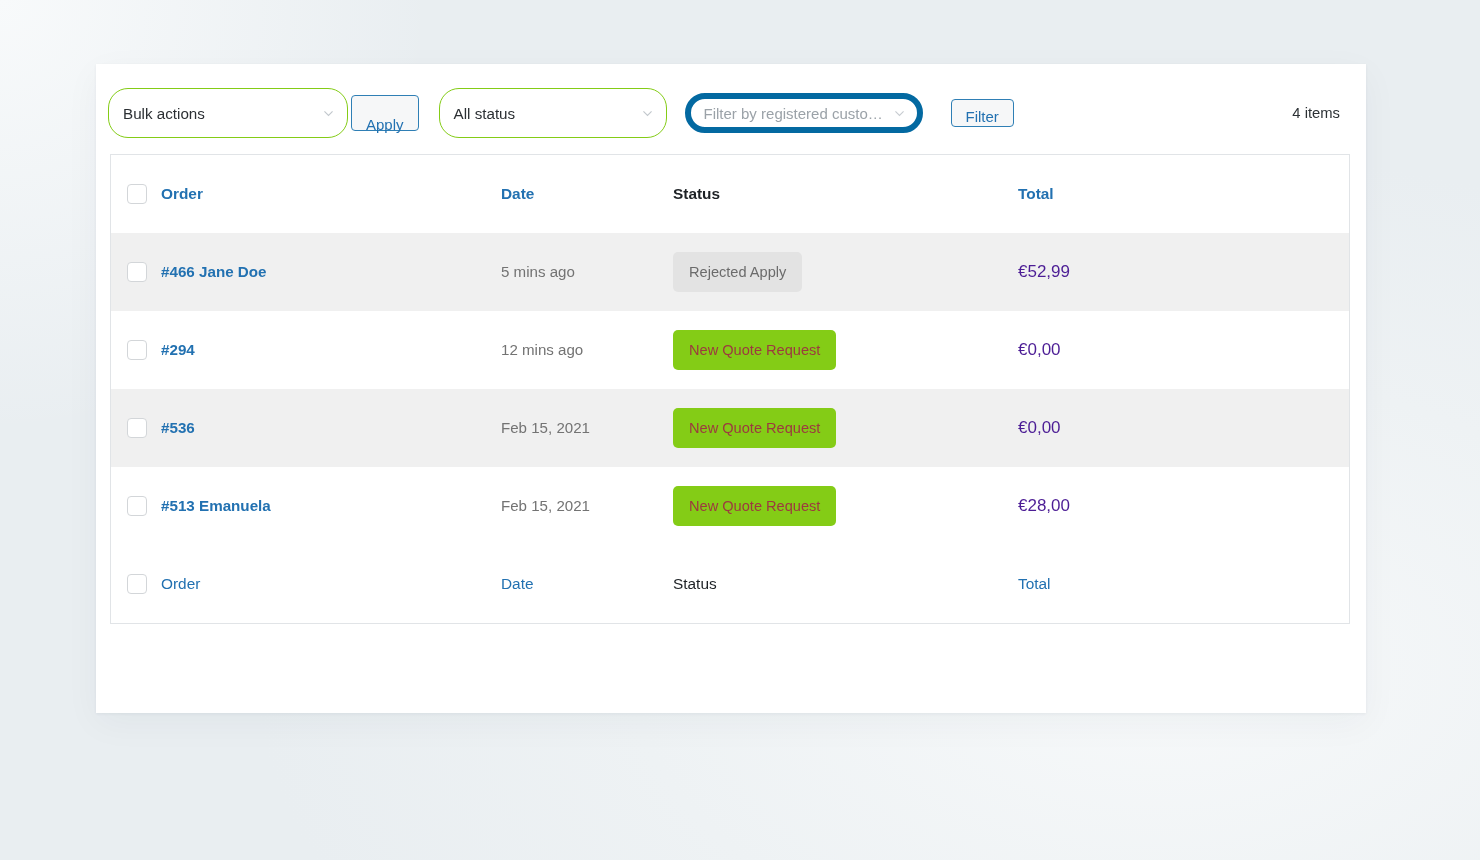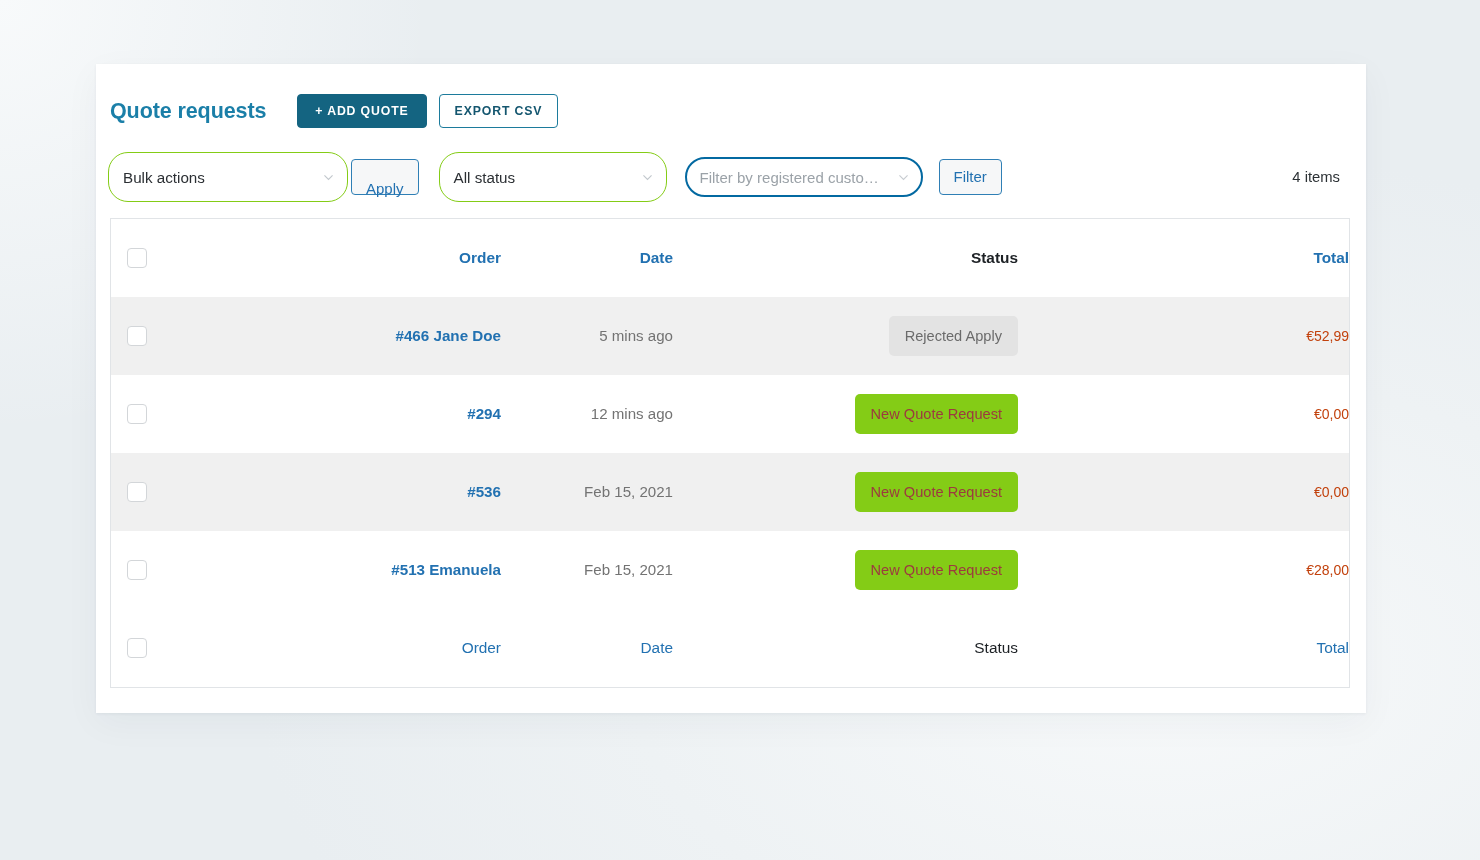--- a/index.html
+++ b/index.html
@@ -125,21 +125,21 @@
   .select .chev svg { display: block; }
 
   #sel-bulk { width: 240px; }
   #sel-dates { width: 177px; margin-left: 28px; }
   #sel-status { width: 228px; margin-left: 20px; }
 
   #sel-customer {
     width: 238px;
     height: 40px;
     margin-left: 18px;
-    border: 2px solid #0369a1;
+    border: 6px solid #0369a1;
     border-radius: 20px;
   }
   #sel-customer .sel-label {
     color: #9ba2a8;
     padding-left: 13px;
     font-size: 15px;
   }
   #sel-customer .chev { right: 11px; }
 
   .btn-apply {
@@ -149,22 +149,22 @@
     background: #f6f7f8;
     border: 1px solid #2f7fb5;
     border-radius: 4px;
     color: #2271b1;
     font-size: 15px;
     line-height: 34px;
     cursor: pointer;
     white-space: nowrap;
   }
   .btn-filter {
-    margin-left: 16px;
-    height: 36px;
+    margin-left: 28px;
+    height: 28px;
     padding: 0 14px;
     background: #f6f7f8;
     border: 1px solid #2f7fb5;
     border-radius: 4px;
     color: #2271b1;
     font-size: 15px;
     line-height: 34px;
     cursor: pointer;
     white-space: nowrap;
   }
@@ -189,21 +189,21 @@
     table-layout: fixed;
   }
   table.qtable col.c-cb    { width: 50px; }
   table.qtable col.c-order { width: 340px; }
   table.qtable col.c-date  { width: 172px; }
   table.qtable col.c-status{ width: 345px; }
   table.qtable col.c-total { width: auto; }
 
   table.qtable th,
   table.qtable td {
-    text-align: right;
+    text-align: left;
     vertical-align: middle;
     padding: 0;
   }
   .hdr-row th { height: 78px; }
   .body-row td { height: 78px; }
   .ftr-row td  { height: 78px; }
 
   .row-alt { background: #f0f0f0; }
   .row-plain { background: #ffffff; }
 
@@ -237,22 +237,22 @@
     color: #2271b1;
     cursor: pointer;
     white-space: nowrap;
   }
   .date-cell {
     font-size: 15.1px;
     color: #737373;
     white-space: nowrap;
   }
   .total-cell {
-    font-size: 14px;
-    color: #c2410c;
+    font-size: 17px;
+    color: #4c1d95;
     white-space: nowrap;
   }
 
   .badge {
     display: inline-block;
     border-radius: 5px;
     font-size: 14.6px;
     line-height: 1;
     padding: 13px 16px;
     white-space: nowrap;
@@ -266,25 +266,20 @@
     color: #9c3a3f;
   }
 </style>
 </head>
 <body>
 
 <div id="page">
 
   <div class="card">
 
-    <div class="page-head">
-      <div class="page-title">Quote requests</div>
-      <button class="btn-add">+ ADD QUOTE</button>
-      <button class="btn-export">EXPORT CSV</button>
-    </div>
 
     <div class="toolbar">
 
       <div class="select" id="sel-bulk">
         <span class="sel-label">Bulk actions</span>
         <span class="chev">
           <svg width="13" height="13" viewBox="0 0 16 16">
             <path d="M3 6 L8 11 L13 6" fill="none" stroke="#c2c8cd" stroke-width="1.4"></path>
           </svg>
         </span>

